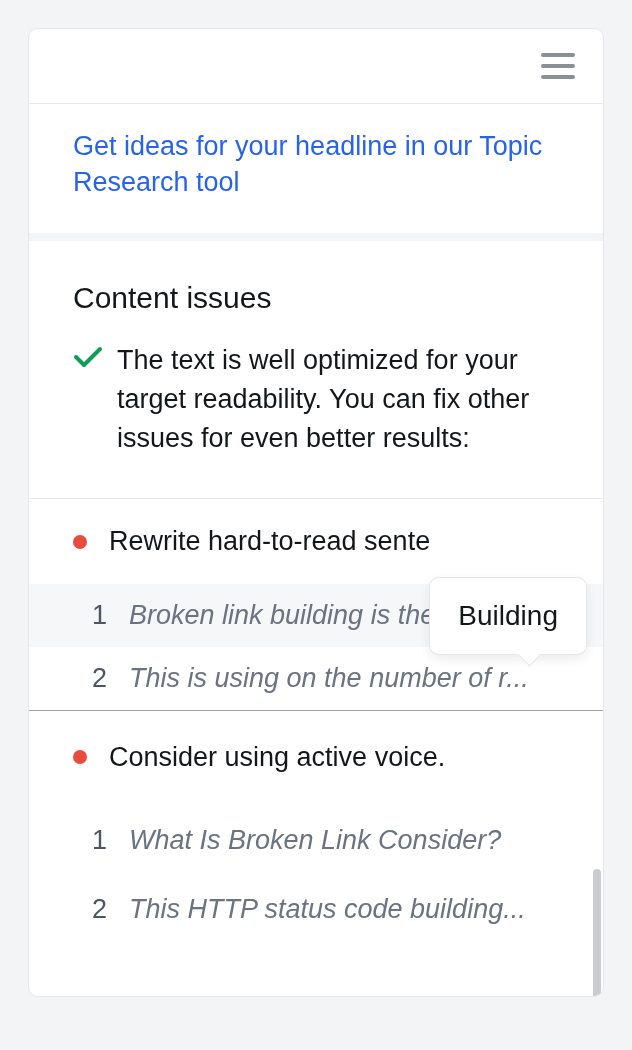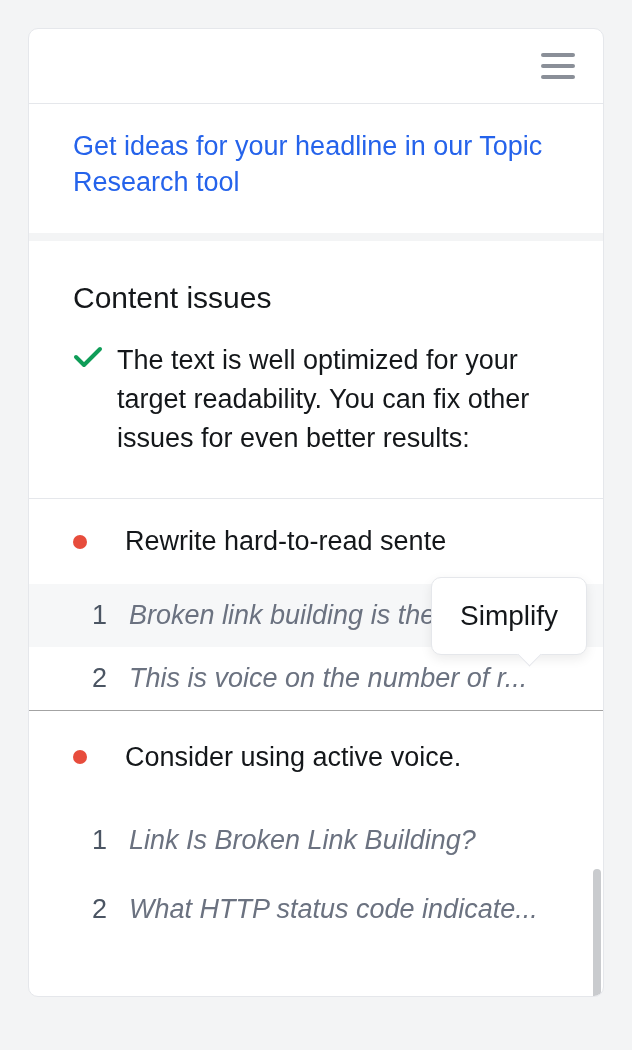--- a/index.html
+++ b/index.html
@@ -78,21 +78,21 @@
     line-height: 1.45;
     color: #14171a;
   }
   .issues-list {
     border-top: 1px solid #e5e7eb;
   }
   .issue-header {
     display: flex;
     align-items: center;
     padding: 24px 44px 24px 44px;
-    gap: 38px;
+    gap: 22px;
   }
   .dot {
     width: 14px;
     height: 14px;
     border-radius: 50%;
     flex-shrink: 0;
   }
   .dot-red {
     background: #e74c3c;
   }
@@ -215,40 +215,40 @@
       <div class="issue-item highlighted">
         <div class="item-number">1</div>
         <div class="item-text">Broken link building is the pr...</div>
         <svg class="shirt-icon" width="30" height="28" viewBox="0 0 30 28">
           <path d="M9 2 L4 5 L2 12 L7 13 L7 26 L23 26 L23 13 L28 12 L26 5 L21 2 C21 2 19 6 15 6 C11 6 9 2 9 2 Z" stroke="currentColor" stroke-width="2.5" fill="none" stroke-linejoin="round"></path>
         </svg>
       </div>
 
       <div class="issue-item">
         <div class="item-number">2</div>
-        <div class="item-text">This is voice on the number of r...</div>
+        <div class="item-text">This is using on the number of r...</div>
       </div>
 
       <div class="issue-group group2">
         <div class="issue-header">
           <div class="dot dot-red"></div>
           <div class="issue-title">Consider using active voice.</div>
         </div>
 
         <div class="issue-item">
           <div class="item-number">1</div>
-          <div class="item-text">Link Is Broken Link Building?</div>
+          <div class="item-text">What Is Broken Link Consider?</div>
         </div>
 
         <div class="issue-item">
           <div class="item-number">2</div>
-          <div class="item-text">What HTTP status code indicate...</div>
+          <div class="item-text">This HTTP status code building...</div>
         </div>
       </div>
 
     </div>
   </div>
 
-  <div class="tooltip">Simplify</div>
+  <div class="tooltip">Building</div>
 
   <div class="scrollbar"></div>
 
 </div>
 
 </body></html>

